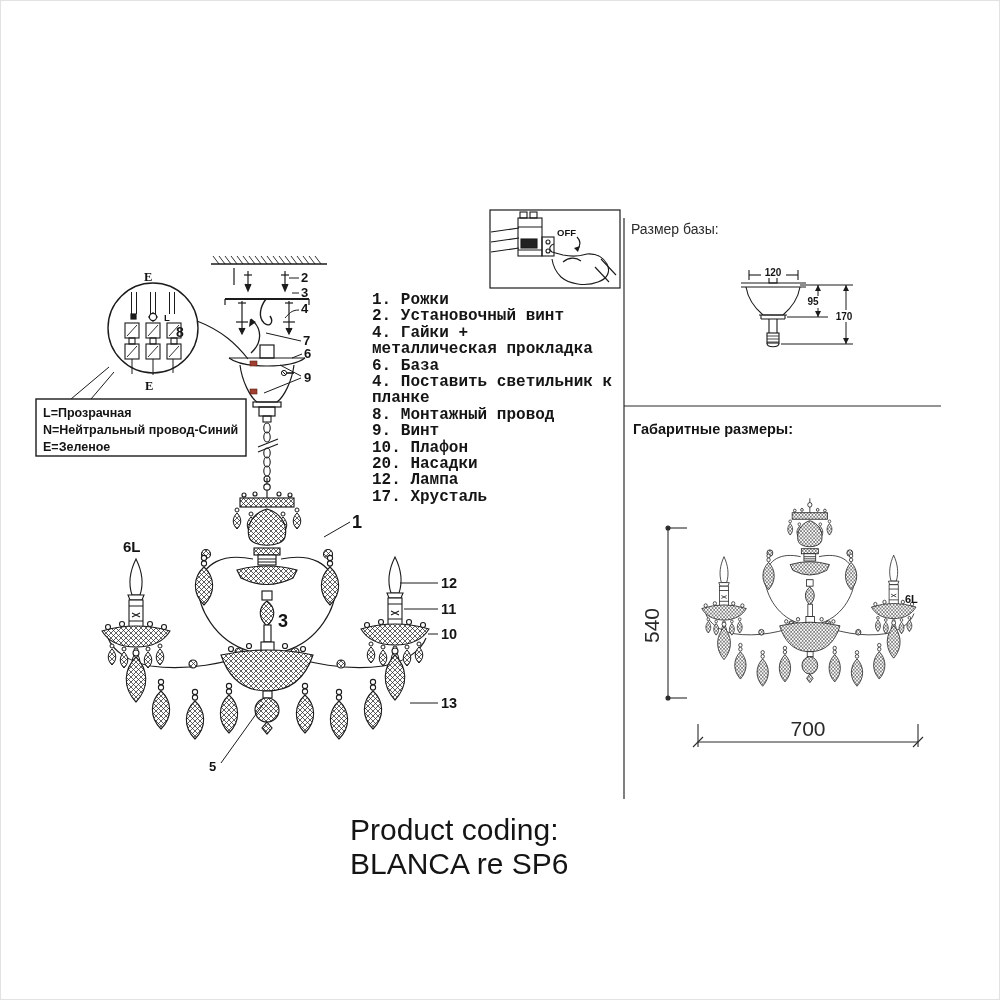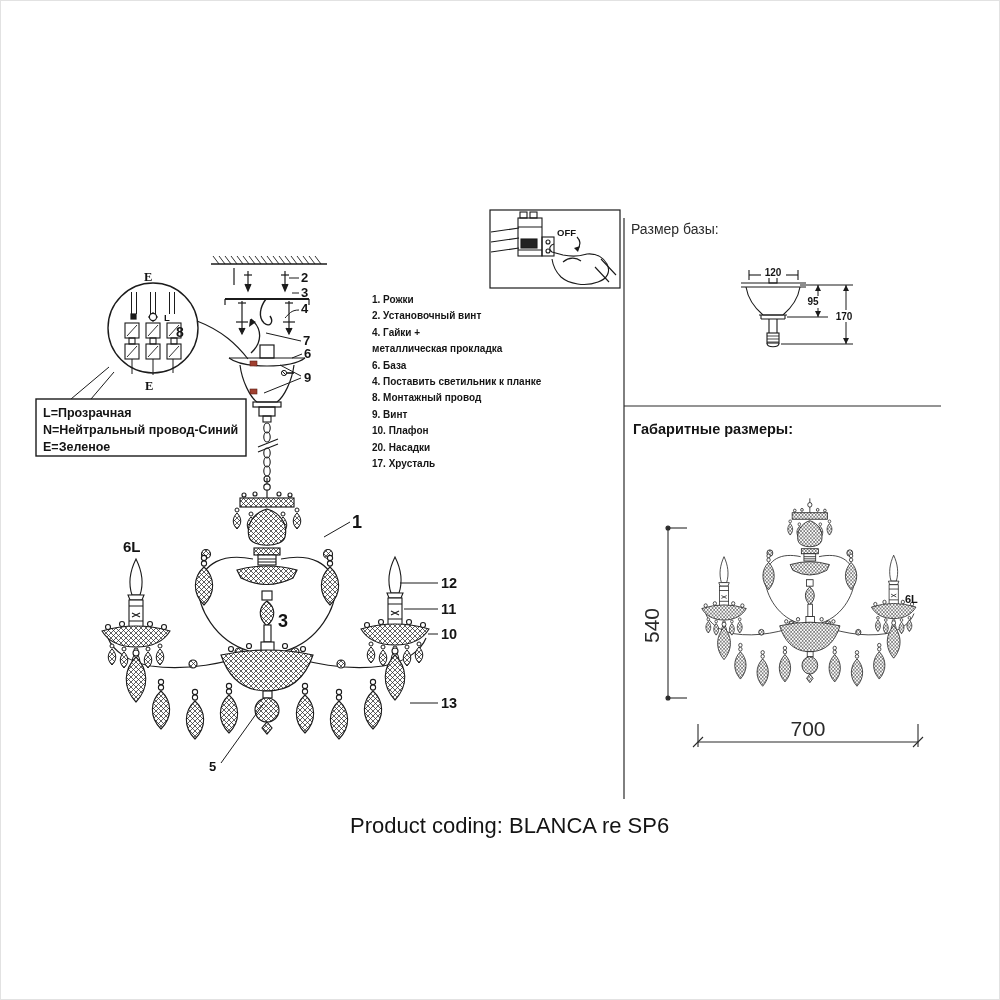--- a/index.html
+++ b/index.html
@@ -1,21 +1,21 @@
 <!DOCTYPE html>
 <html><head>
 <meta charset="utf-8">
 <style>
   html,body{margin:0;padding:0;background:#fff;}
   .canvas{position:relative;width:1000px;height:1000px;background:#fff;box-sizing:border-box;
           border:1px solid #e2e2e2;font-family:"Liberation Sans",sans-serif;overflow:hidden;}
   .canvas > svg{position:absolute;left:0;top:0;}
   .parts-list{position:absolute;left:371px;top:291px;width:250px;}
-  .part-item{font-weight:bold;font-size:10px;line-height:16.4px;color:#151515;white-space:pre-line;}
-  .product-coding{position:absolute;left:349px;top:812px;width:320px;font-size:22px;color:#141414;}
+  .part-item{font-weight:bold;font-size:16px;line-height:16.4px;color:#151515;white-space:pre-line;font-family:Liberation Mono, monospace;}
+  .product-coding{position:absolute;left:349px;top:812px;width:320px;font-size:30px;color:#141414;}
   svg text{font-family:"Liberation Sans",sans-serif;fill:#141414;}
   svg text.serif{font-family:"Liberation Serif",serif;}
   .b{font-weight:bold;}
   .callout{font-weight:bold;font-size:13px;}
   .callout-lg{font-weight:bold;font-size:18px;}
   .dimtxt{font-size:21px;fill:#2a2a2a;}
   .dimsm{font-weight:bold;font-size:10px;}
   .paneltitle{font-size:14px;fill:#2b2b2b;}
   .paneltitle2{font-size:14.5px;font-weight:bold;fill:#141414;}
   .legendline{font-weight:bold;font-size:12.5px;}
@@ -365,19 +365,20 @@
     <div class="part-item">4. Поставить светильник к планке</div>
 
     <div class="part-item">8. Монтажный провод</div>
 
     <div class="part-item">9. Винт</div>
 
     <div class="part-item">10. Плафон</div>
 
     <div class="part-item">20. Насадки</div>
 
+    <div class="part-item">12. Лампа</div>
 
     <div class="part-item">17. Хрусталь</div>
   </div>
 
 <div class="product-coding">Product coding: BLANCA re SP6</div>
 
 </div>
 
 </body></html>

